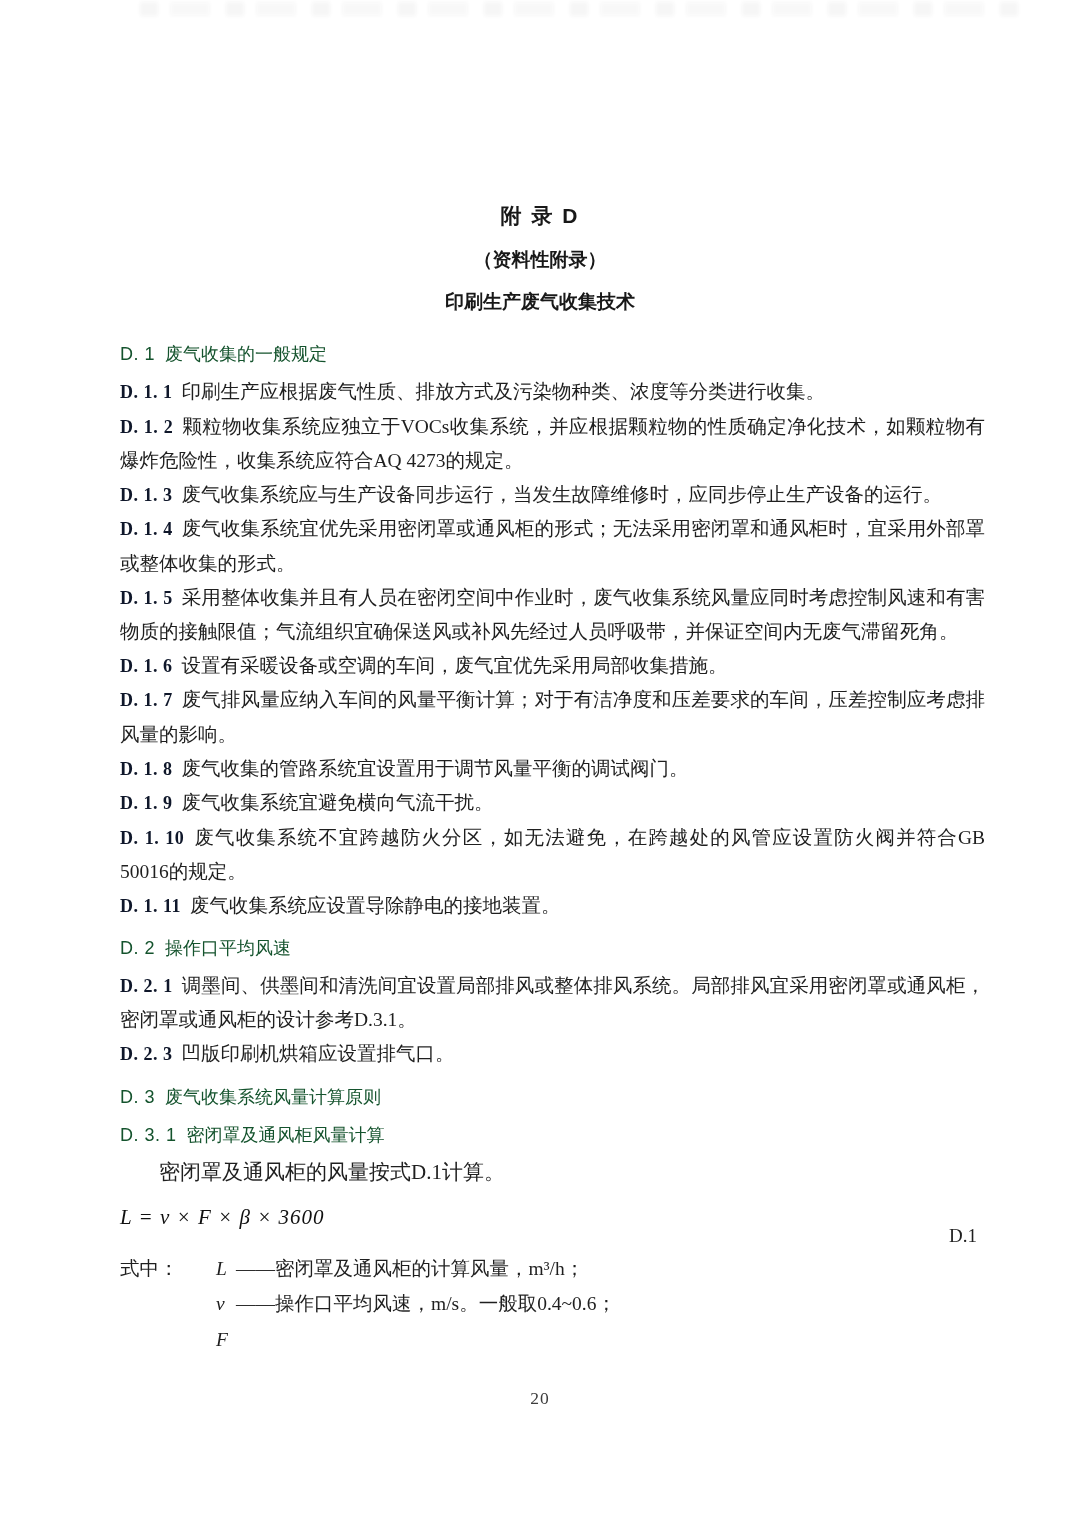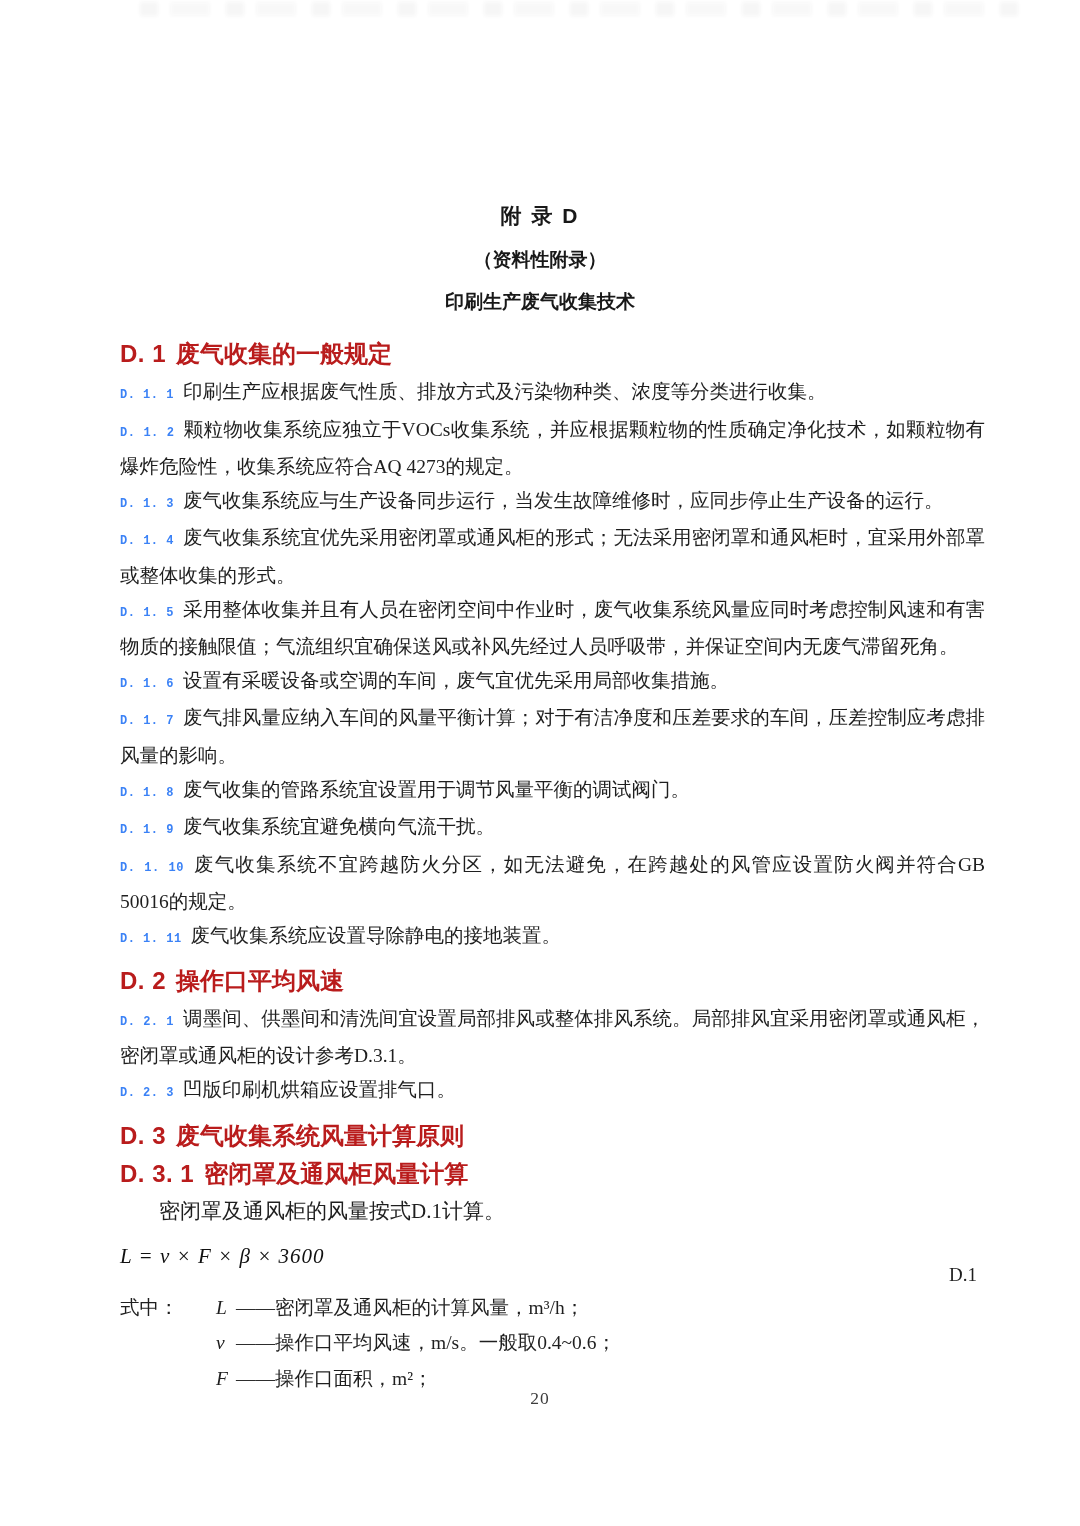--- a/index.html
+++ b/index.html
@@ -35,45 +35,45 @@
   }
   .title-1 { font-size: 21px; letter-spacing: 2px; }
   .title-2 { font-size: 19px; margin-top: 17px; }
   .title-3 { font-size: 19px; margin-top: 16px; }
 
   .content {
     padding: 0 95px 0 120px; 
   }
   .sec-head {
     font-family: "Liberation Sans", sans-serif;
-    font-weight: 700;
-    font-size: 24px;
-    color: #b91c1c;
+    font-weight: 400;
+    font-size: 18px;
+    color: #14532d;
     margin: 12px 0 9px 0;
     line-height: 24px;
   }
   .sec-head.first { margin-top: 27px; }
   .sec-head.tight { margin: 14px 0 8px 0; }
   .sec-num { letter-spacing: 0.5px; margin-right: 10px; }
 
   .clause {
     margin: 0;
     font-size: 19.5px;
     line-height: 33.6px;
     text-align: justify;
     text-justify: inter-character;
   }
   .cnum {
-    font-family: Liberation Mono, monospace;
+    font-family: Liberation Serif, serif;
     font-weight: 700;
-    font-size: 12px;
+    font-size: 18px;
     letter-spacing: 0.5px;
     margin-right: 9px;
     white-space: nowrap;
-    color: #3b82f6;
+    color: #0f172a;
   }
   .intro-para {
     margin: 9px 0 0 0;
     font-size: 21px;
     line-height: 33.6px;
     text-indent: 39px;
   }
   .formula-row {
     position: relative;
     margin: 15px 0 12px 0;
@@ -194,21 +194,20 @@
 
   <div class="def-row">
     <span class="def-lead"></span>
     <span class="def-var">v</span>
     <span class="def-text">——操作口平均风速，m/s。一般取0.4~0.6；</span>
   </div>
 
   <div class="def-row">
     <span class="def-lead"></span>
     <span class="def-var">F</span>
-    <span class="def-text">——操作口面积，m²；</span>
   </div>
 </div>
 
   </div>
 
   <div class="page-num">20</div>
 
 </div>
 
 </body></html>

